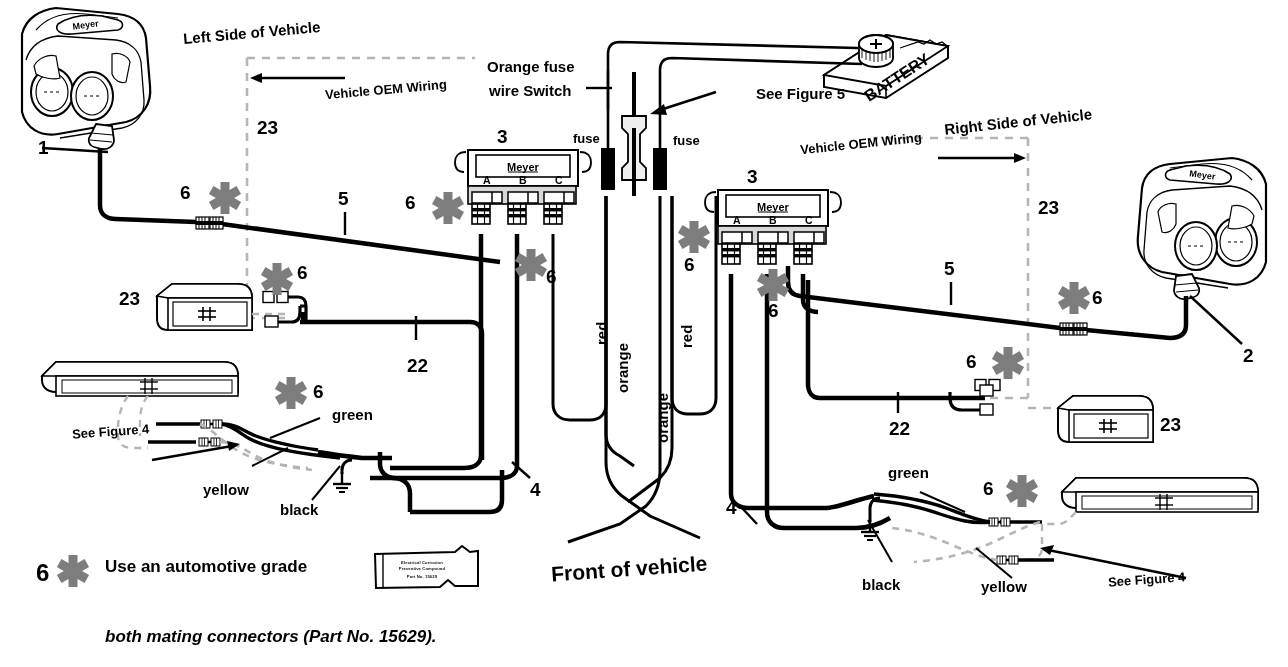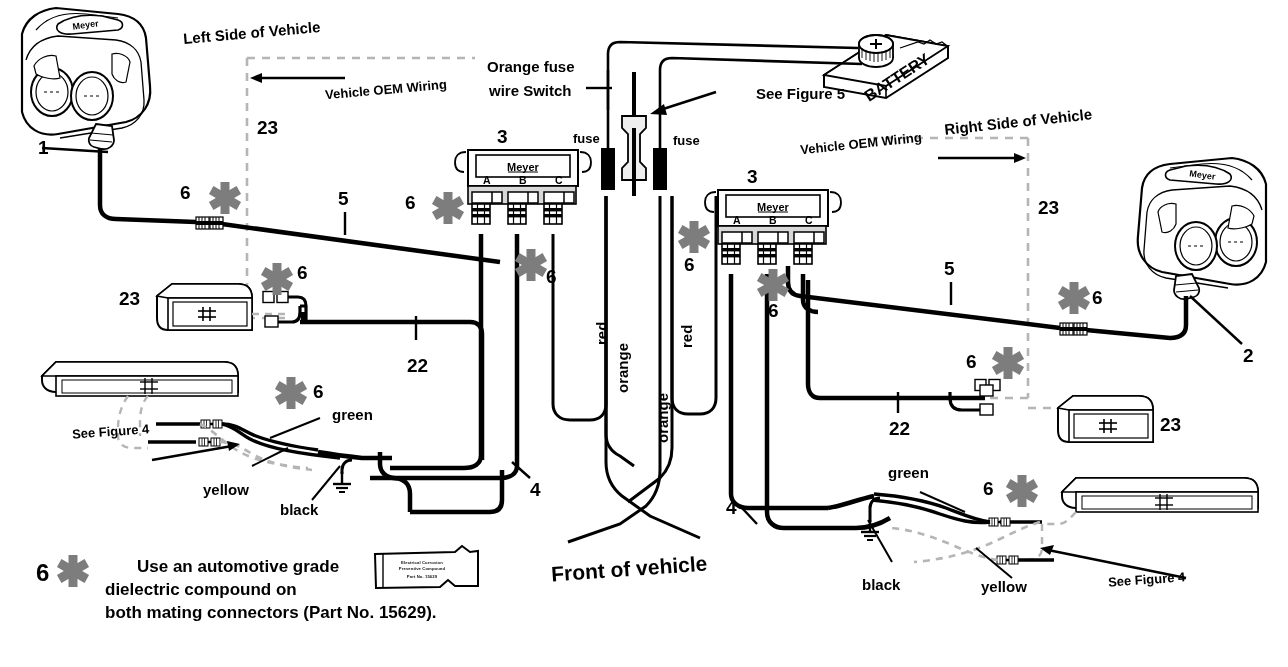--- a/index.html
+++ b/index.html
@@ -511,21 +511,20 @@
 <div class="lbl sml" style="left:72px;top:424px;transform:rotate(-4deg);">See Figure  4</div>
 
 <div class="lbl wire-lbl" style="left:888px;top:464px;">green</div>
 <div class="lbl wire-lbl" style="left:981px;top:578px;">yellow</div>
 <div class="lbl wire-lbl" style="left:862px;top:576px;">black</div>
 <div class="lbl sml" style="left:1108px;top:572px;transform:rotate(-4deg);">See Figure  4</div>
 
 <div class="lbl" style="left:551px;top:557px;font-size:21px;transform:rotate(-4deg);">Front of vehicle</div>
 
 <div class="lbl num" style="left:36px;top:559px;font-size:24px;">6</div>
-<div class="legend" style="left:105px;top:556px;margin-left:32px;">Use an automotive grade</div>
-<div class="legend" style="left:105px;top:579px;">dielectric compound on</div>
-<div class="legend" style="left:105px;top:602px;">both mating connectors (Part No. 15629).</div>
+<div class="legend" style="left:105px;top:556px;">Use an automotive grade</div>
+<div class="legend" style="left:105px;top:626px;font-style:italic;">both mating connectors (Part No. 15629).</div>
 
 <div class="tube-txt" style="left:387px;top:560px;width:70px;">Electrical Corrosion</div>
 <div class="tube-txt" style="left:387px;top:566px;width:70px;">Preventive Compound</div>
 <div class="tube-txt" style="left:387px;top:574px;width:70px;">Part No. 15629</div>
 
 </div>
 
 </body></html>

